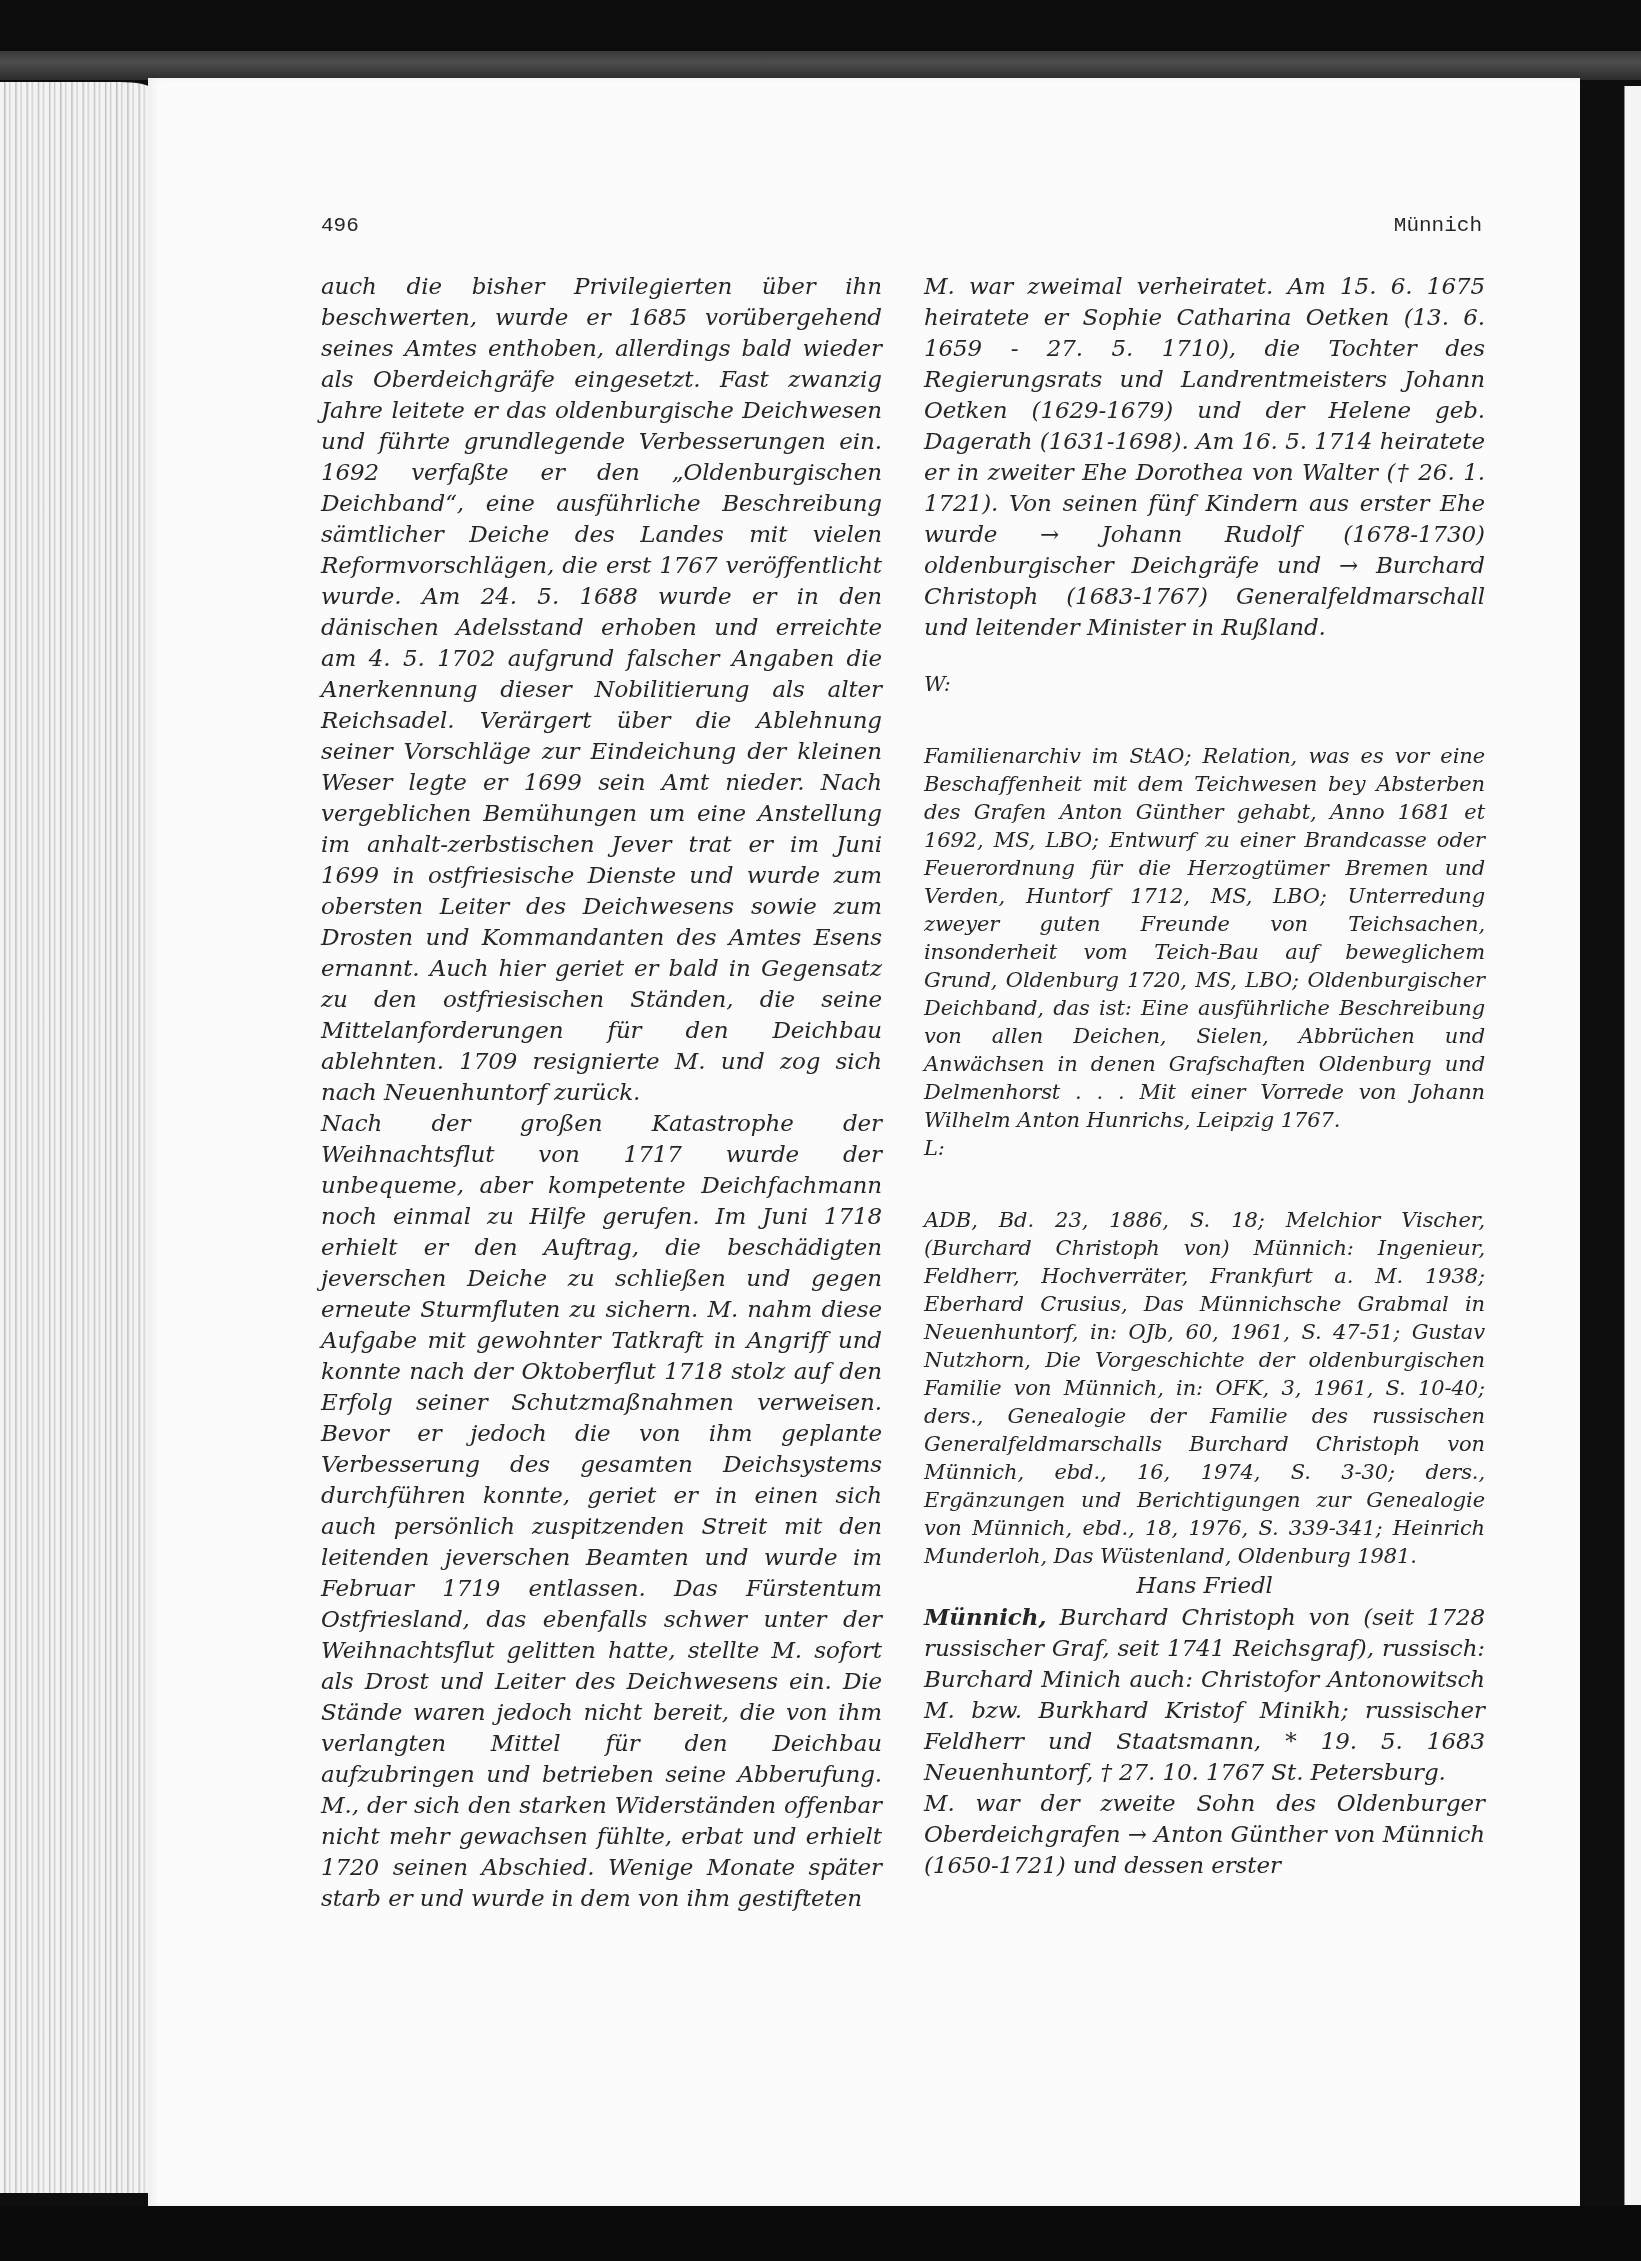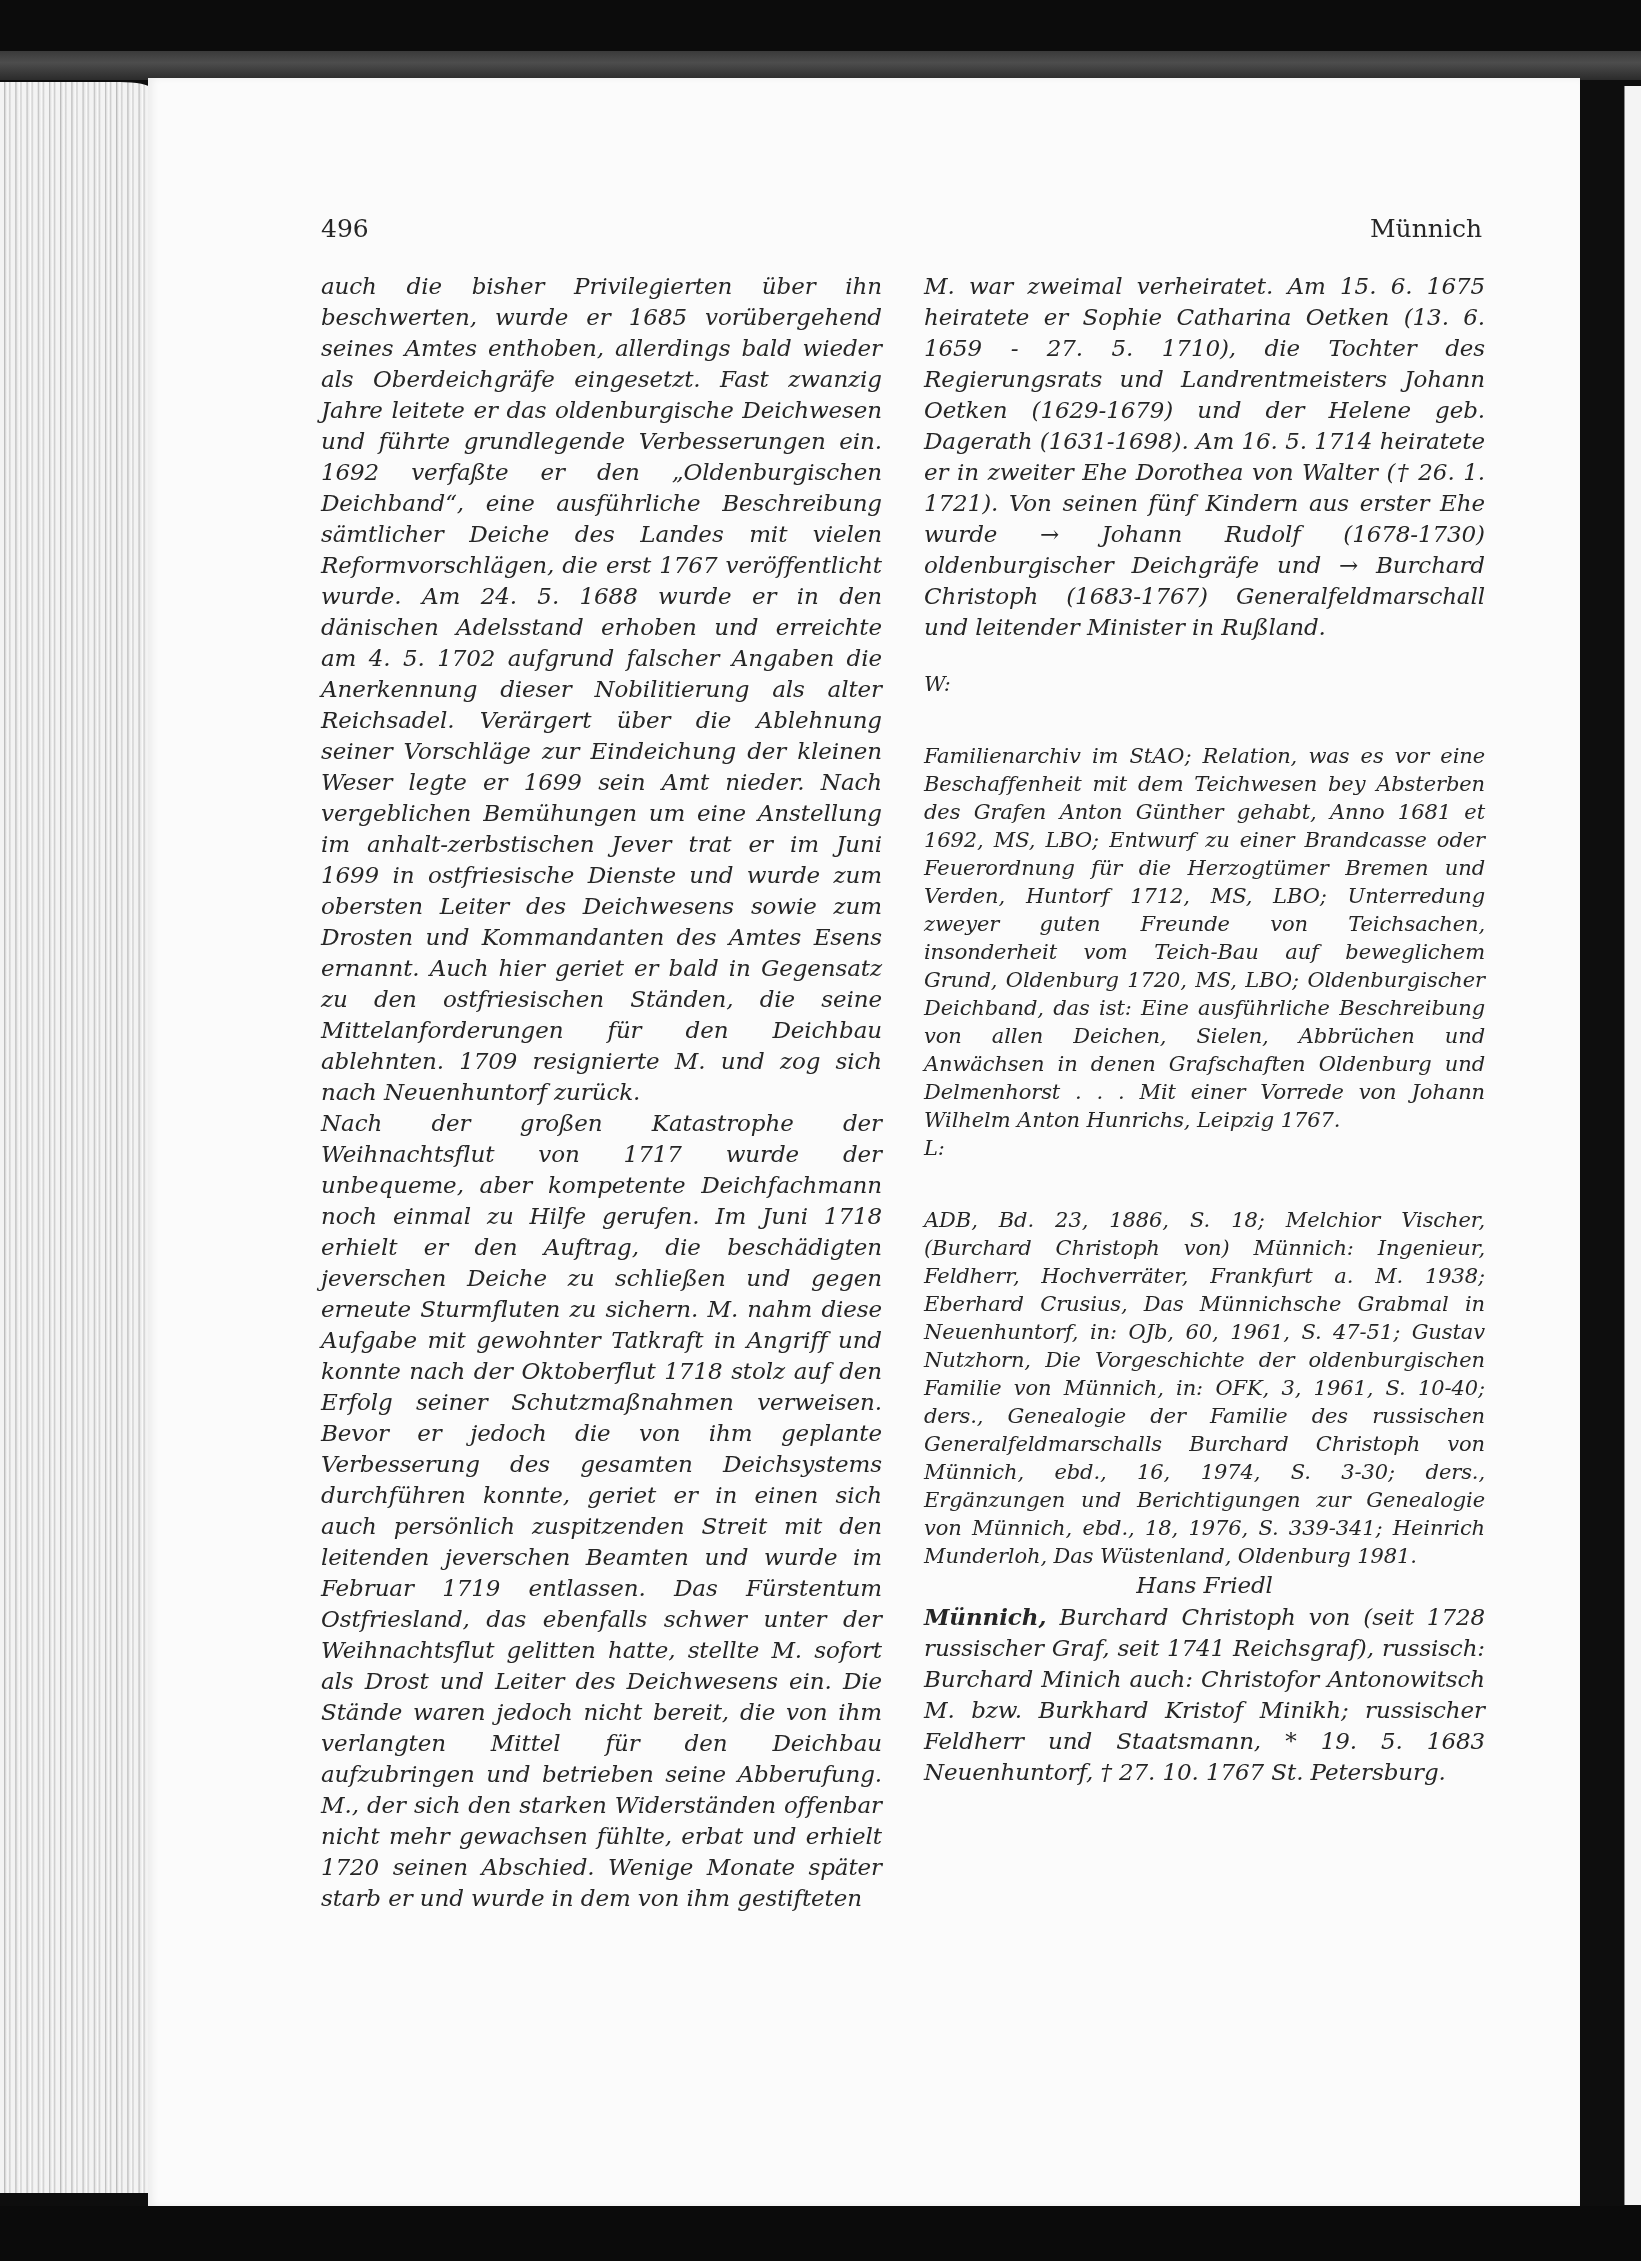--- a/index.html
+++ b/index.html
@@ -34,21 +34,22 @@
     background: #f4f4f4;
     border-left: 1.5px solid #8a8a8a;
   }
   .bottom-band {
     position: absolute; left: 0; top: 2206px; width: 1642px; height: 55px;
     background: #0b0b0b;
   }
 
   .running-head {
     position: absolute; top: 214px; left: 321px; width: 1161px; height: 37px;
-    font-size: 25px;
+    font-size: 21px;
+    font-family: Liberation Mono, monospace;
   }
   .page-number { position: absolute; left: 0; top: 0; }
   .head-title { position: absolute; left: 0; right: 0; text-align: right; top: 0; }
 
   .col {
     position: absolute; top: 271px; width: 412px;
     font-size: 23px; line-height: 31px;
     text-align: justify;
     letter-spacing: -0.1px;
   }
@@ -88,14 +89,15 @@
 
   <p class="small label">W:</p>
   <p class="small">Familienarchiv im StAO; Relation, was es vor eine Beschaffenheit mit dem Teichwesen bey Absterben des Grafen Anton Günther gehabt, Anno 1681 et 1692, MS, LBO; Entwurf zu einer Brandcasse oder Feuerordnung für die Herzogtümer Bremen und Verden, Huntorf 1712, MS, LBO; Unterredung zweyer guten Freunde von Teichsachen, insonderheit vom Teich-Bau auf beweglichem Grund, Oldenburg 1720, MS, LBO; Oldenburgischer Deichband, das ist: Eine ausführliche Beschreibung von allen Deichen, Sielen, Abbrüchen und Anwächsen in denen Grafschaften Oldenburg und Delmenhorst . . . Mit einer Vorrede von Johann Wilhelm Anton Hunrichs, Leipzig 1767.</p>
 
   <p class="small label-l">L:</p>
   <p class="small">ADB, Bd. 23, 1886, S. 18; Melchior Vischer, (Burchard Christoph von) Münnich: Ingenieur, Feldherr, Hochverräter, Frankfurt a. M. 1938; Eberhard Crusius, Das Münnichsche Grabmal in Neuenhuntorf, in: OJb, 60, 1961, S. 47-51; Gustav Nutzhorn, Die Vorgeschichte der oldenburgischen Familie von Münnich, in: OFK, 3, 1961, S. 10-40; ders., Genealogie der Familie des russischen Generalfeldmarschalls Burchard Christoph von Münnich, ebd., 16, 1974, S. 3-30; ders., Ergänzungen und Berichtigungen zur Genealogie von Münnich, ebd., 18, 1976, S. 339-341; Heinrich Munderloh, Das Wüstenland, Oldenburg 1981.</p>
 
   <p class="signature">Hans Friedl</p>
 
   <p class="entry"><b>Münnich,</b> <span>Burchard Christoph von (seit 1728 russischer Graf, seit 1741 Reichsgraf), russisch: Burchard Minich auch: Christofor Antonowitsch M. bzw. Burkhard Kristof Minikh; russischer Feldherr und Staatsmann, * 19. 5. 1683 Neuenhuntorf, † 27. 10. 1767 St. Petersburg.</span></p>
+  <p>M. war der zweite Sohn des Oldenburger Oberdeichgrafen → Anton Günther von Münnich (1650-1721) und dessen erster</p>
 </div>
 
 
 </body></html>

